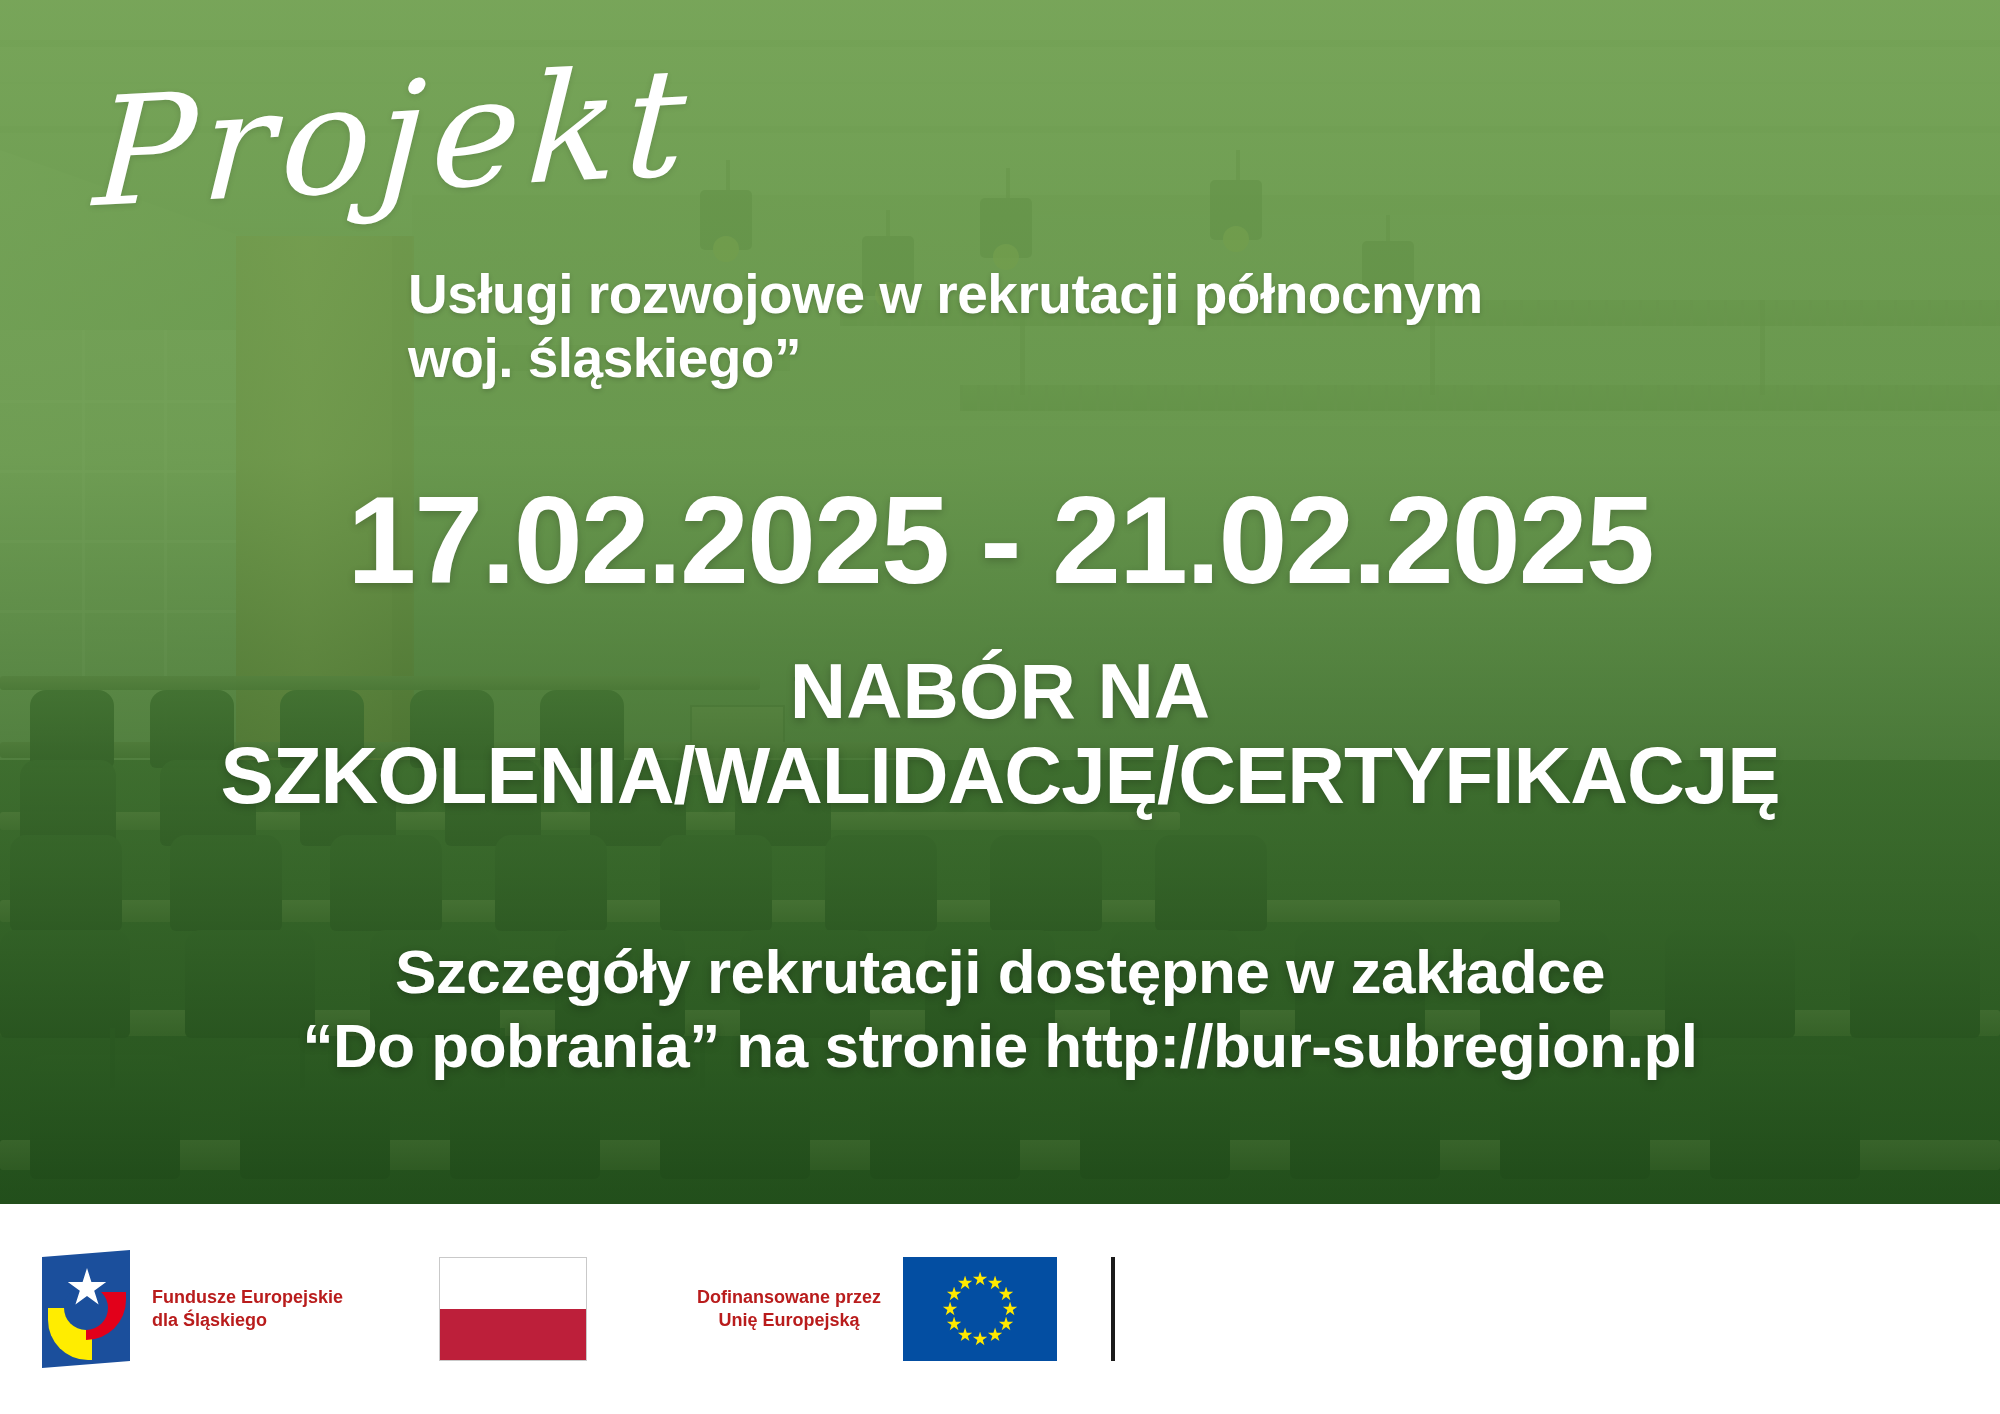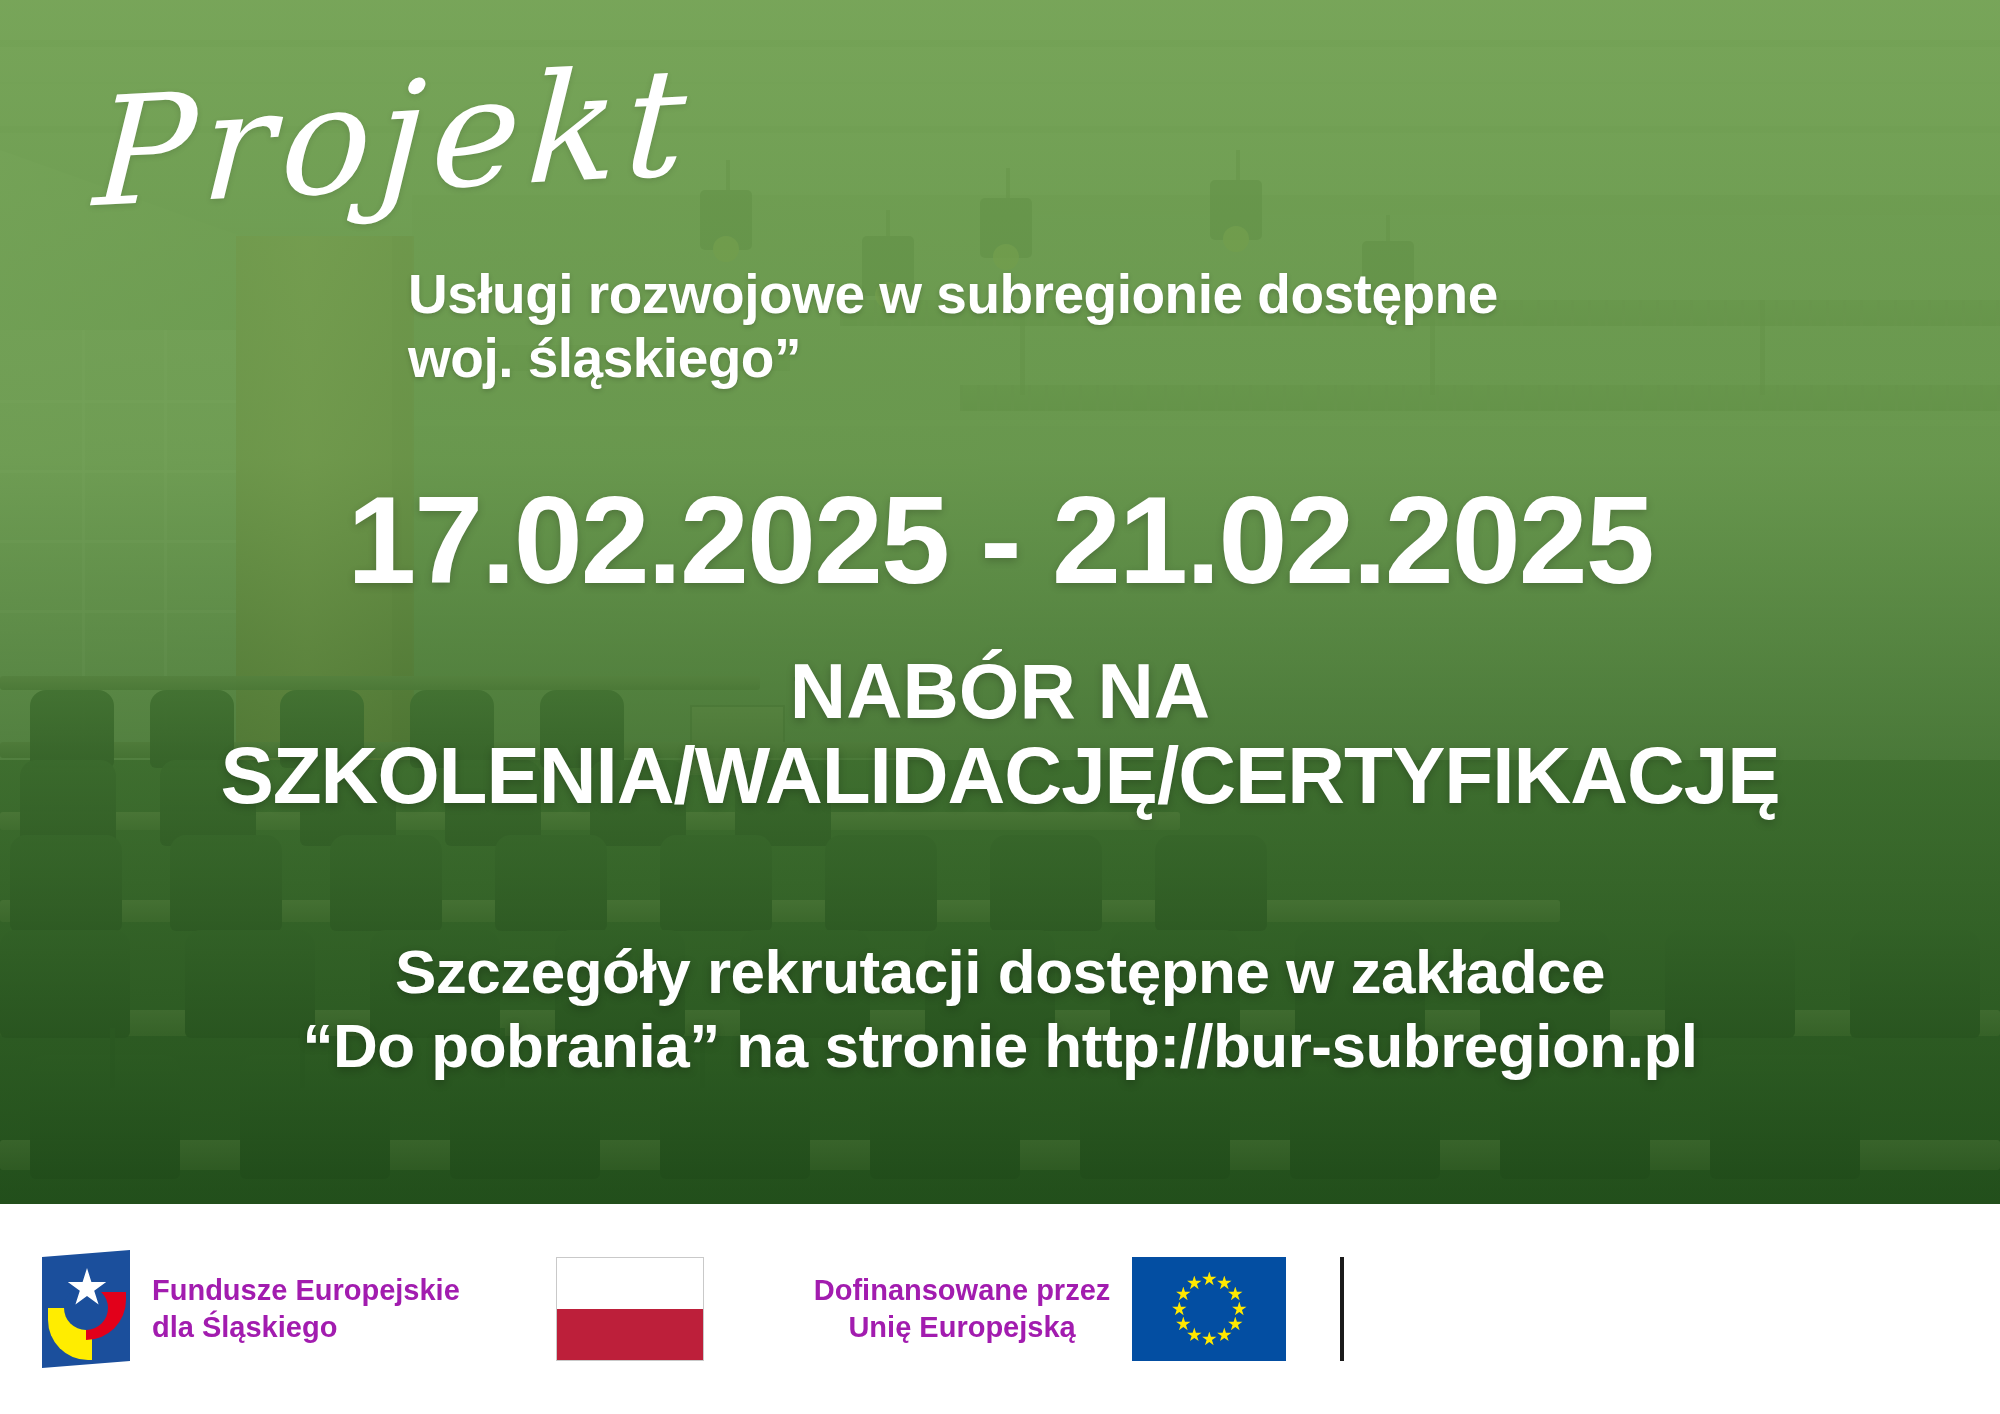--- a/index.html
+++ b/index.html
@@ -174,21 +174,21 @@
   }
 
   
   .footer{
     position:absolute;left:0;top:1204px;width:2000px;height:210px;
     background:#ffffff;
     display:flex;align-items:center;
   }
   .logo{display:flex;align-items:center;}
   .logo-text{
-    font-size:29px;line-height:1.26;font-weight:bold;color:#a21caf;
+    font-size:18px;line-height:1.26;font-weight:bold;color:#b91c1c;
     white-space:nowrap;
   }
   .logo-text.right{text-align:center;}
 
   
   .fe-mark{position:relative;width:88px;height:118px;margin-right:22px;}
   .fe-flag{
     position:absolute;left:0;top:0;width:88px;height:118px;
     background:#1b4f9c;
     clip-path:polygon(0% 6%, 100% 0%, 100% 94%, 0% 100%);
@@ -349,21 +349,21 @@
     <div class="ph chairleg" style="left:700px;top:1028px;height:60px;"></div>
   </div>
 
   <div class="wash"></div>
 
   <div class="content">
 
     <div class="projekt">Projekt</div>
 
     <div class="subtitle">
-      <div>Usługi rozwojowe w subregionie dostępne</div>
+      <div>Usługi rozwojowe w rekrutacji północnym</div>
       <div>woj. śląskiego”</div>
     </div>
 
     <div class="dates">17.02.2025 - 21.02.2025</div>
 
     <div class="nabor">
       <span>NABÓR NA</span>
       <span class="big">SZKOLENIA/WALIDACJĘ/CERTYFIKACJĘ</span>
     </div>
 

